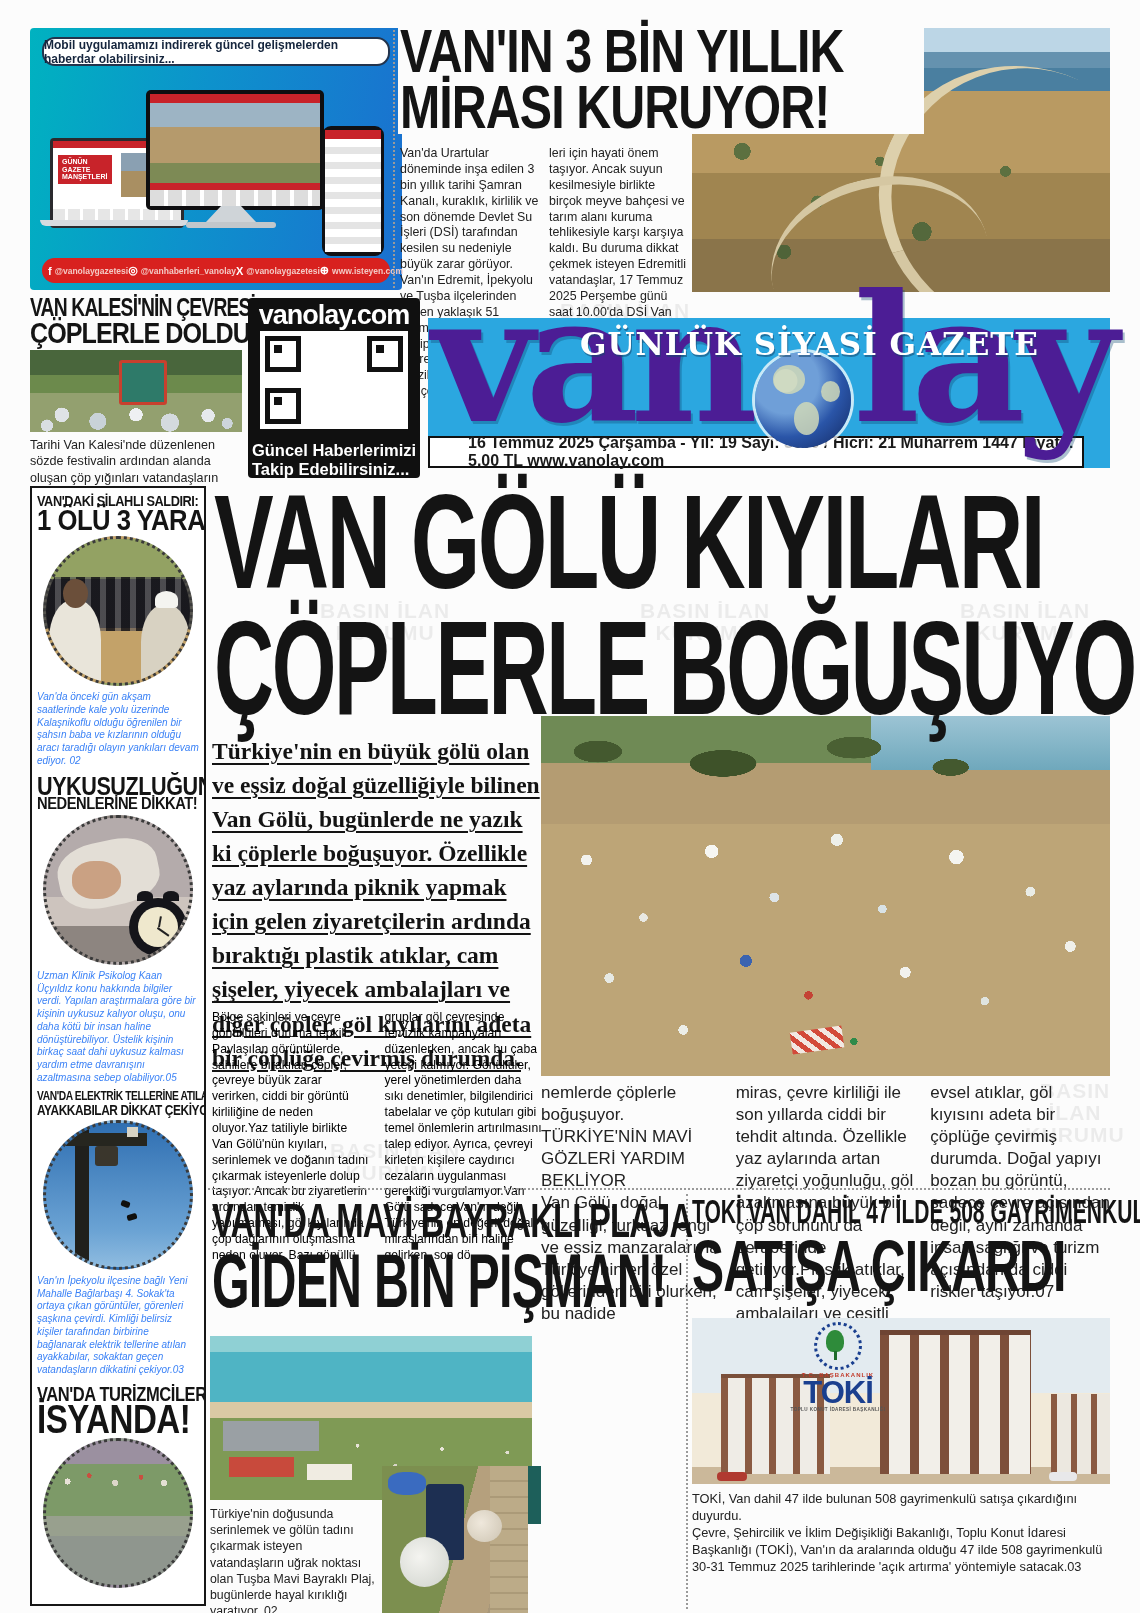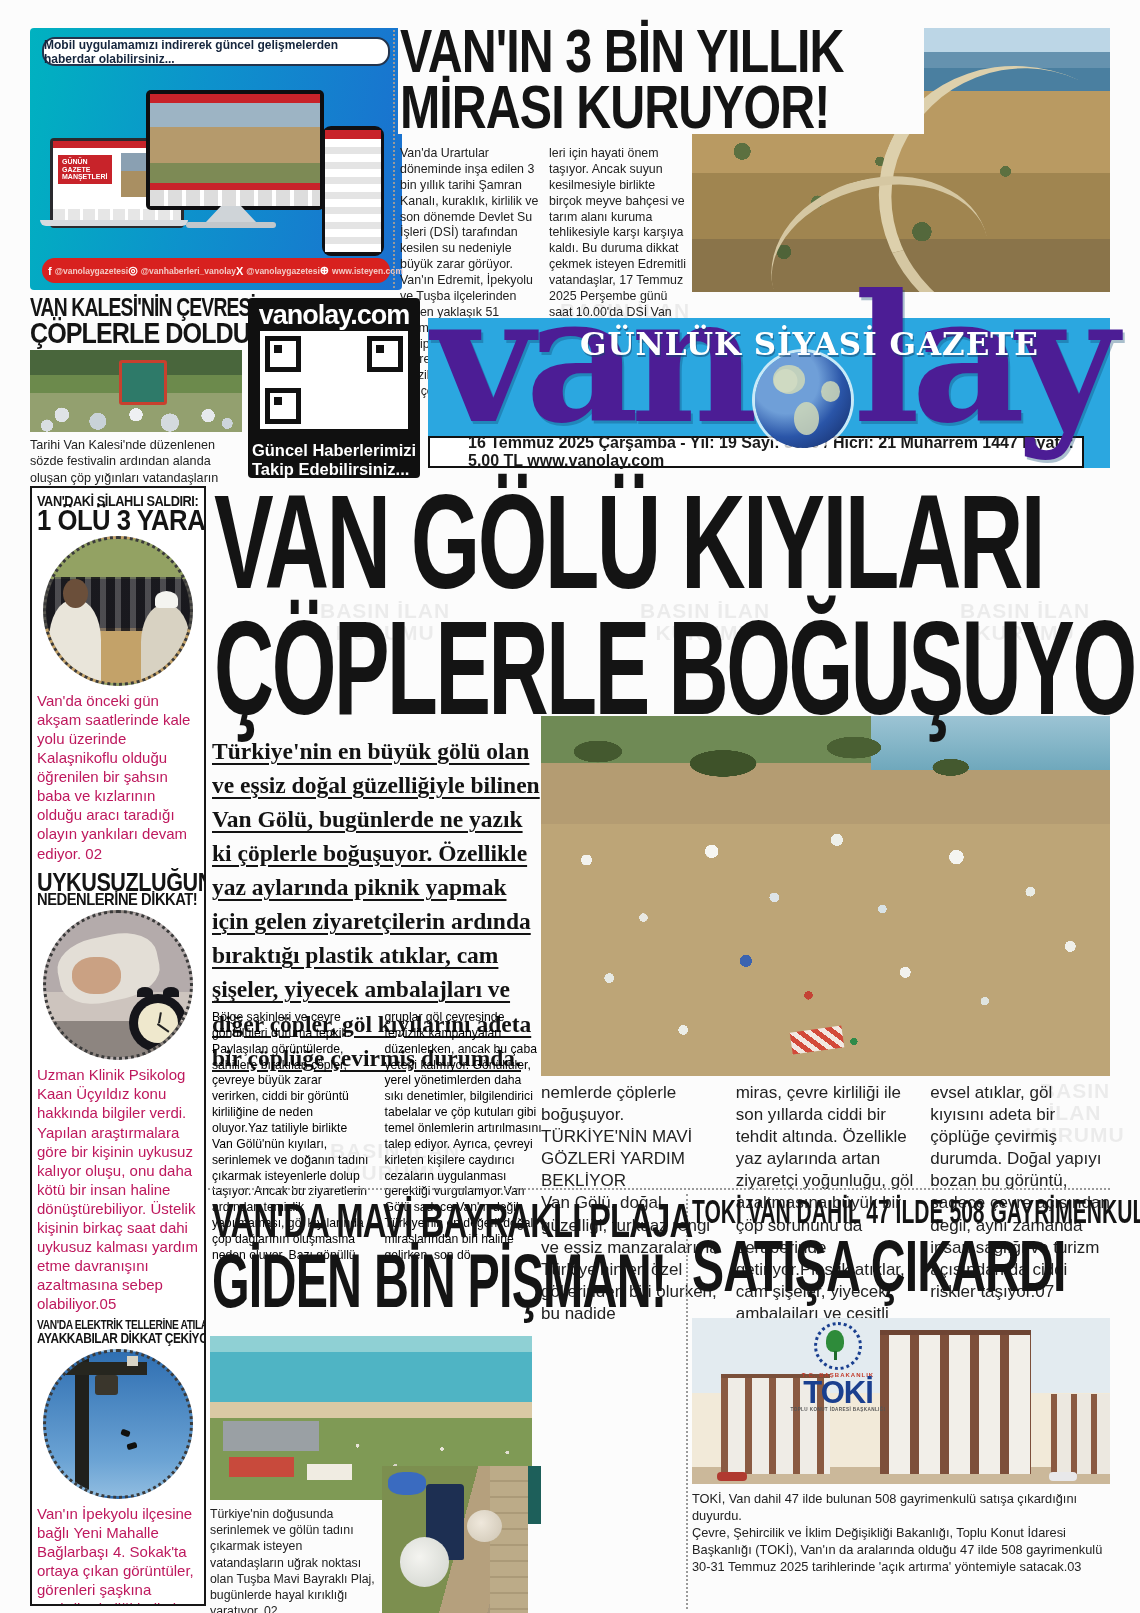--- a/index.html
+++ b/index.html
@@ -113,21 +113,21 @@
             display:flex;align-items:center;padding-left:38px;font-weight:bold;font-size:16px;z-index:1;}
 
   
   .sidebar{left:30px;top:486px;width:176px;height:1120px;border:2px solid #161616;background:#fff;
            padding:6px 5px;box-sizing:border-box;overflow:hidden;}
   .sb-art{margin-bottom:7px;}
   .sb-t1{font-weight:bold;white-space:nowrap;transform-origin:left top;display:block;letter-spacing:-.5px;}
   .sb-t2{font-weight:bold;white-space:nowrap;transform-origin:left top;display:block;letter-spacing:-.5px;}
   .circ{width:144px;height:144px;border-radius:50%;border:3px dotted #3a3a3a;margin:4px auto 5px auto;
         position:relative;overflow:hidden;}
-  .sb-txt{font-size:15px;line-height:1.27;color:#be185d;}
+  .sb-txt{font-size:10px;line-height:1.27;color:#3b82f6;font-style:italic;}
   .ph1{background:linear-gradient(180deg,#93a263 0 28%,#55544e 28% 62%,#c3a269 62%);}
   .ph1 .crowd{position:absolute;left:0;top:26%;width:100%;height:38%;
       background:repeating-linear-gradient(90deg,rgba(15,15,22,.85) 0 9px,rgba(70,70,82,.55) 9px 15px);}
   .ph1 .man1{position:absolute;left:2%;bottom:-4%;width:36%;height:62%;background:#e9e5da;border-radius:45% 45% 0 0;}
   .ph1 .head1{position:absolute;left:12%;bottom:52%;width:17%;height:20%;background:#6b4f3a;border-radius:50%;}
   .ph1 .man2{position:absolute;right:0;bottom:-4%;width:34%;height:58%;background:#d8d2c2;border-radius:45% 45% 0 0;}
   .ph1 .cap2{position:absolute;right:8%;bottom:52%;width:16%;height:12%;background:#f4f4f0;border-radius:50% 50% 20% 20%;}
   .ph2{background:linear-gradient(180deg,#b4abab 0 55%,#cdc4be 55% 75%,#8d8580 75%);}
   .ph2 .body{position:absolute;left:8%;top:16%;width:70%;height:45%;background:#e3ded6;border-radius:40%;transform:rotate(-12deg);}
   .ph2 .arms{position:absolute;left:18%;top:30%;width:34%;height:26%;background:#caa183;border-radius:45%;}

